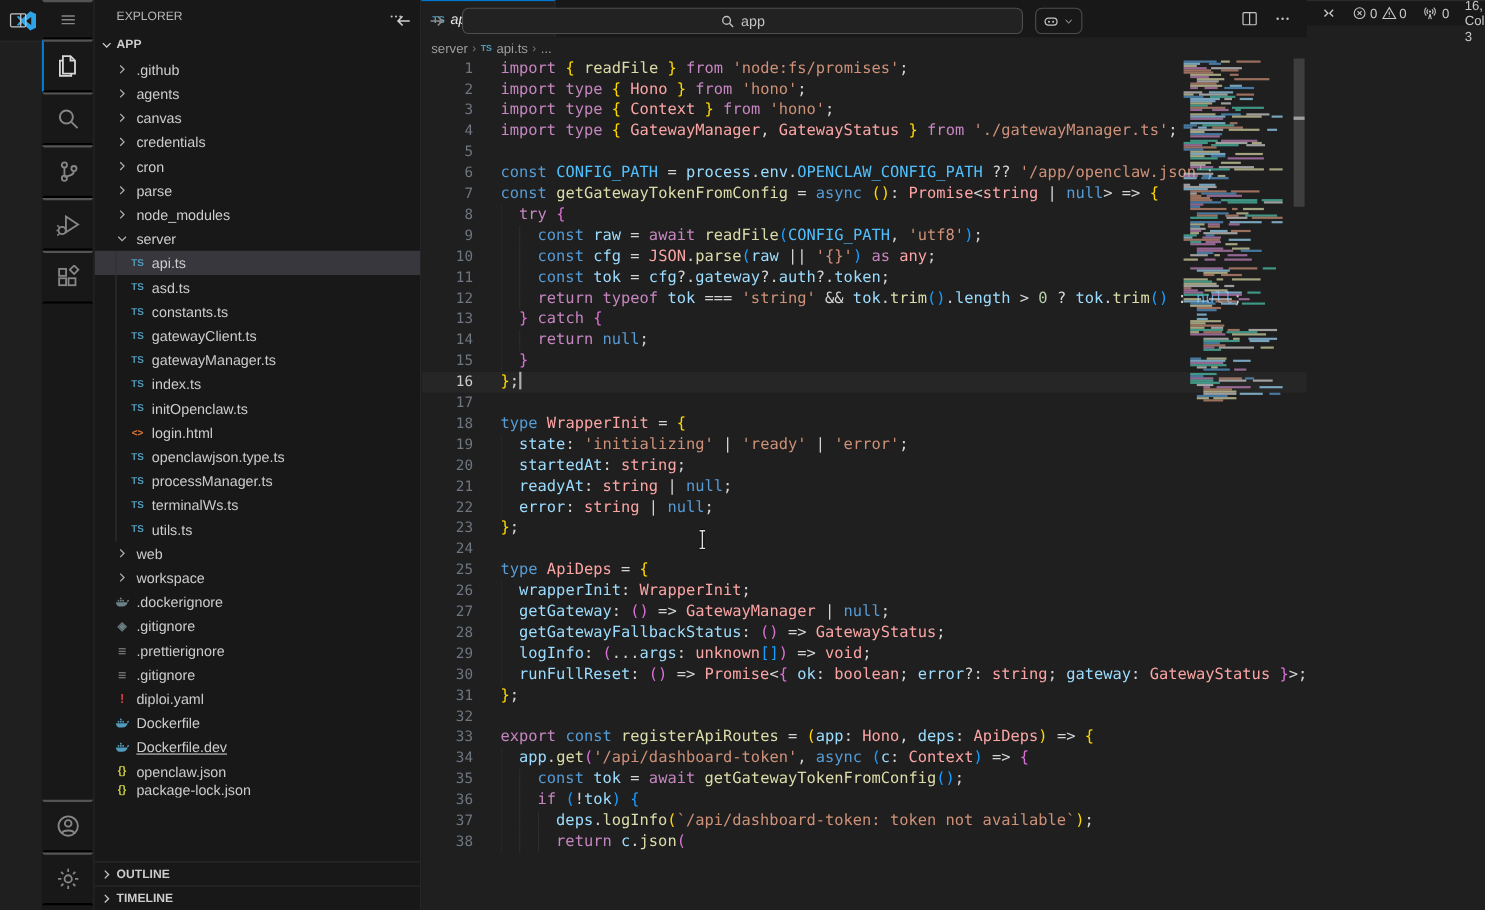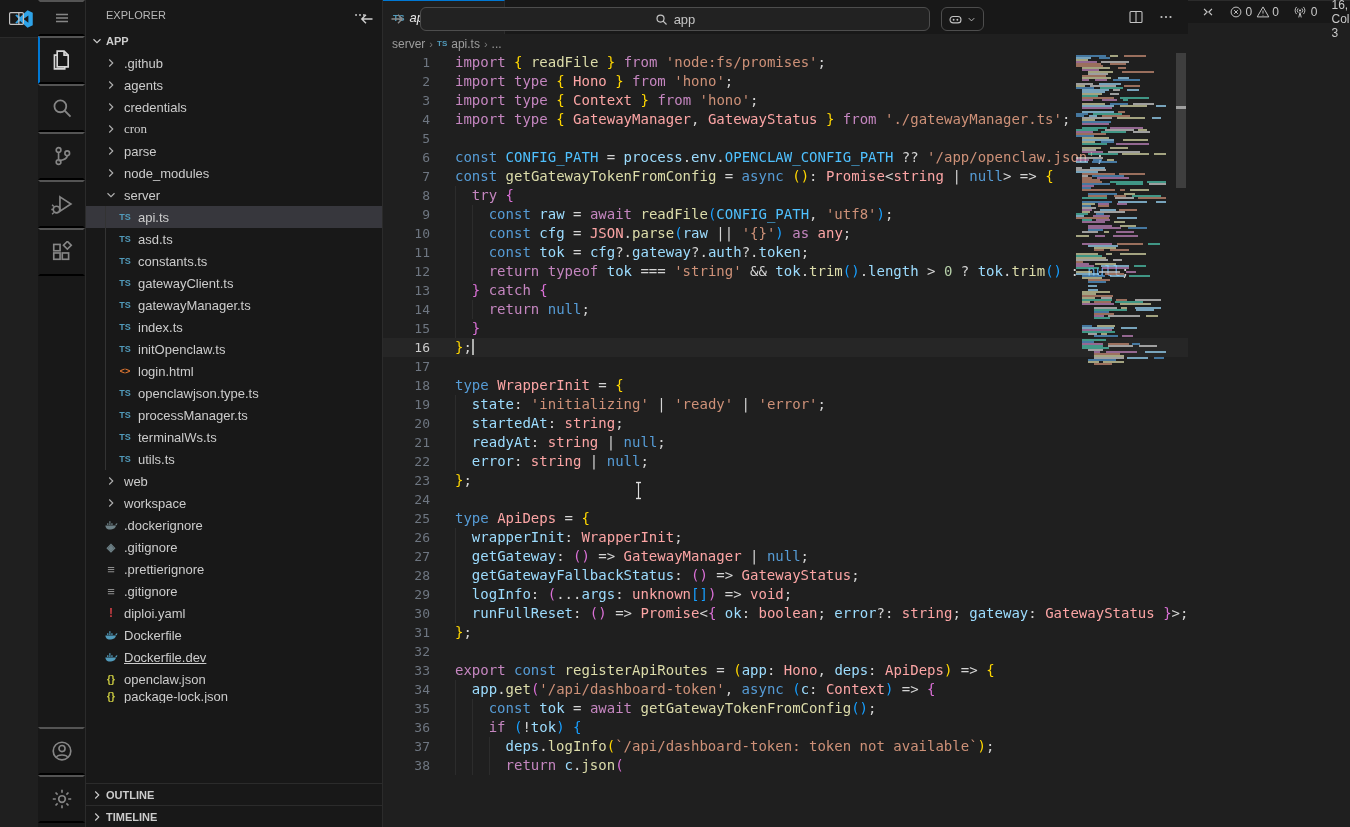--- a/index.html
+++ b/index.html
@@ -295,23 +295,31 @@
               </svg>
             </span>
             <span>agents</span>
           </div>
           <div class="trow" style="padding-left: 16px;">
             <span class="ticon">
               <svg viewBox="0 0 16 16" fill="none" stroke="currentColor" stroke-width="1.3">
                 <path d="M6 4l4 4-4 4"></path>
               </svg>
             </span>
+            <span>canvas</span>
+          </div>
+          <div class="trow" style="padding-left: 16px;">
+            <span class="ticon">
+              <svg viewBox="0 0 16 16" fill="none" stroke="currentColor" stroke-width="1.3">
+                <path d="M6 4l4 4-4 4"></path>
+              </svg>
+            </span>
             <span>credentials</span>
           </div>
-          <div class="trow" style="padding-left: 16px; font-family: Liberation Serif, serif;">
+          <div class="trow" style="padding-left: 16px;">
             <span class="ticon">
               <svg viewBox="0 0 16 16" fill="none" stroke="currentColor" stroke-width="1.3">
                 <path d="M6 4l4 4-4 4"></path>
               </svg>
             </span>
             <span>cron</span>
           </div>
           <div class="trow" style="padding-left: 16px;">
             <span class="ticon">
               <svg viewBox="0 0 16 16" fill="none" stroke="currentColor" stroke-width="1.3">

